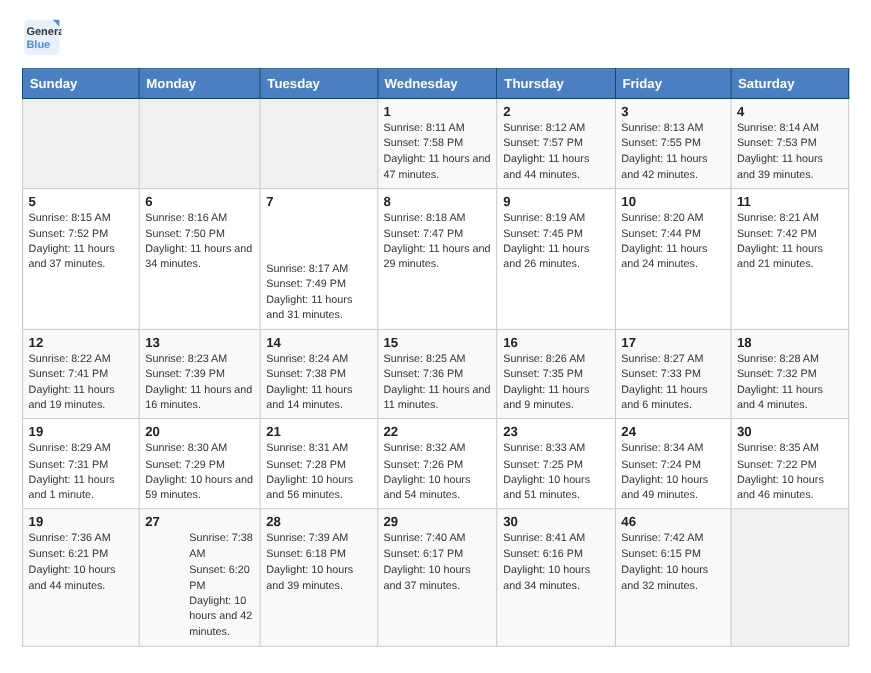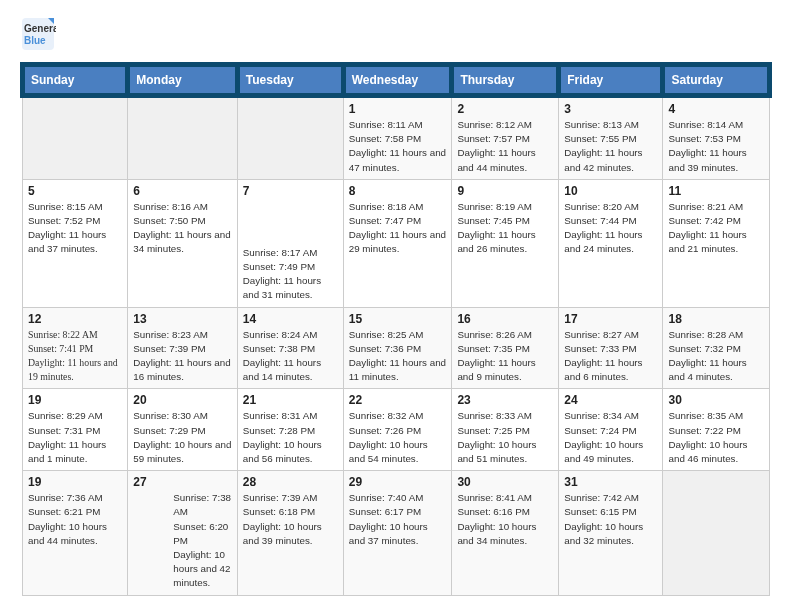--- a/index.html
+++ b/index.html
@@ -46,21 +46,21 @@
       border-collapse: collapse;
       font-size: 10.5px;
     }
     .calendar thead tr th {
       background: #4a7fc1;
       color: #fff;
       text-align: left;
       padding: 6px 6px;
       font-size: 12px;
       font-weight: bold;
-      border: 5px solid #0c4a6e;
+      border: 1px solid #0c4a6e;
     }
     .calendar tbody tr td {
       vertical-align: top;
       border: 1px solid #ccc;
       padding: 4px 5px;
       width: 113px;
       height: 80px;
       background: #fff;
     }
     .calendar tbody tr:nth-child(odd) td {
@@ -187,21 +187,21 @@
           <td>
             <span class="day-number">11</span>
             <div class="day-info" style="white-space: pre-line;">Sunrise: 8:21 AM
 Sunset: 7:42 PM
 Daylight: 11 hours and 21 minutes.</div>
           </td>
         </tr>
         <tr>
           <td>
             <span class="day-number">12</span>
-            <div class="day-info" style="white-space: pre-line; font-family: Liberation Serif, serif;">Sunrise: 8:22 AM
+            <div class="day-info" style="white-space: pre-line;">Sunrise: 8:22 AM
 Sunset: 7:41 PM
 Daylight: 11 hours and 19 minutes.</div>
           </td>
           <td>
             <span class="day-number">13</span>
             <div class="day-info" style="white-space: pre-line;">Sunrise: 8:23 AM
 Sunset: 7:39 PM
 Daylight: 11 hours and 16 minutes.</div>
           </td>
           <td>
@@ -304,21 +304,21 @@
 Sunset: 6:17 PM
 Daylight: 10 hours and 37 minutes.</div>
           </td>
           <td>
             <span class="day-number">30</span>
             <div class="day-info" style="white-space: pre-line;">Sunrise: 8:41 AM
 Sunset: 6:16 PM
 Daylight: 10 hours and 34 minutes.</div>
           </td>
           <td>
-            <span class="day-number">31</span>
+            <span class="day-number">46</span>
             <div class="day-info" style="white-space: pre-line;">Sunrise: 7:42 AM
 Sunset: 6:15 PM
 Daylight: 10 hours and 32 minutes.</div>
           </td>
           <td class="empty-cell"></td>
         </tr>
       </tbody>
   </table>
 </div>
 

